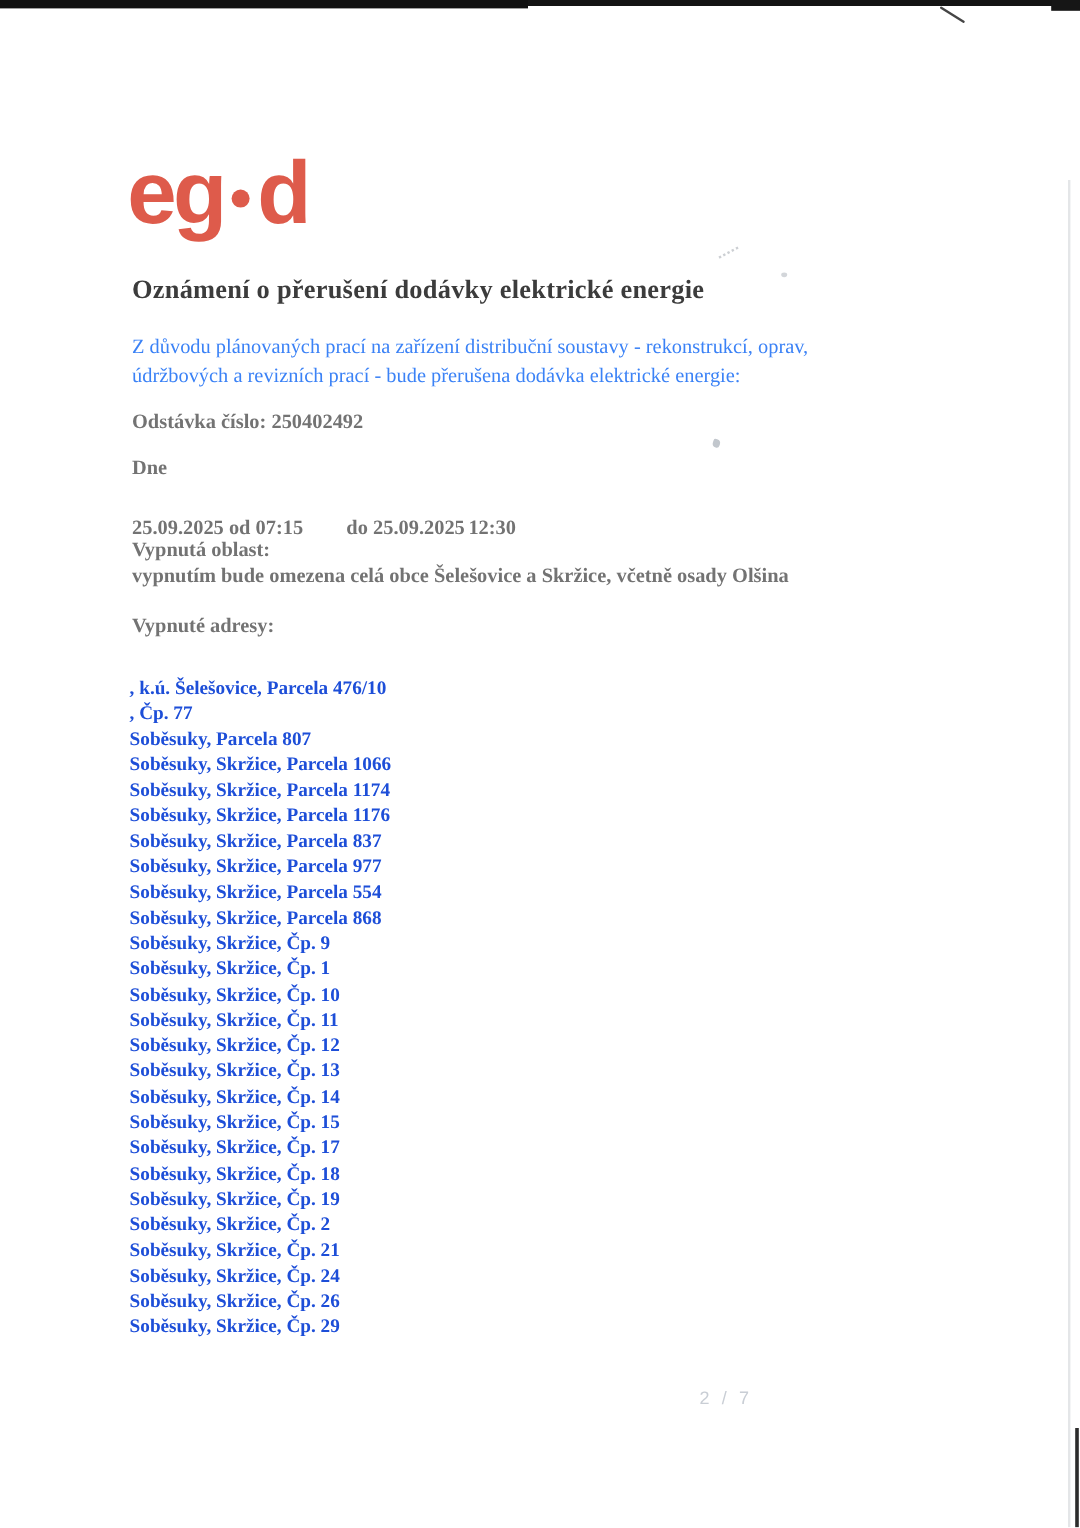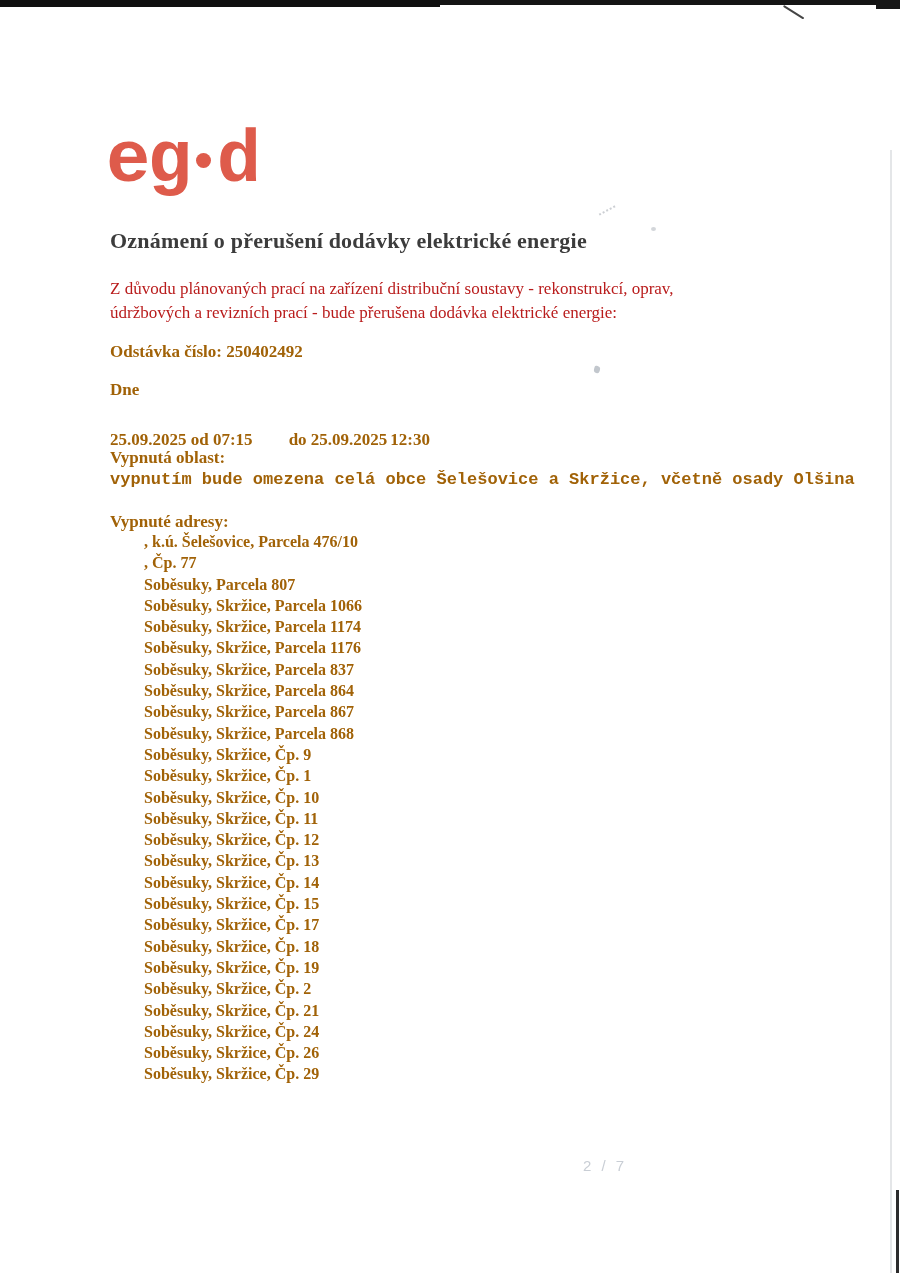--- a/index.html
+++ b/index.html
@@ -78,21 +78,21 @@
     width: 6px; height: 7px;
     background: #c2c7cd;
     border-radius: 2px 4px 3px 4px;
     transform: rotate(18deg);
   }
 
   
   .logo {
     position: absolute;
     left: 106px; top: 124px;
-    font-family: Liberation Mono, monospace;
+    font-family: Liberation Sans, sans-serif;
     font-weight: bold;
     font-size: 74px;
     letter-spacing: -3px;
     color: var(--brand, #de5b4b);
     line-height: 1;
   }
   .logo-dot {
     display: inline-block;
     width: 15px; height: 15px;
     border-radius: 50%;
@@ -108,43 +108,42 @@
     margin: 0;
     font-size: 22px;
     font-weight: bold;
     color: #3c3c3c;
     letter-spacing: 0.2px;
   }
   .intro {
     top: 277px;
     font-size: 17px;
     line-height: 23.5px;
-    color: #b91c1c;
+    color: #3b82f6;
   }
   .bold-line {
     font-size: 17px;
     font-weight: bold;
-    color: #a16207;
+    color: #737373;
   }
   .outage-line   { top: 342px; }
   .dne-label     { top: 380px; }
   .date-line     { top: 402px; margin-top: 28px; }
   .date-to       { margin-left: 36px; }
   .date-to-time  { margin-left: 3px; }
   .area-label    { top: 448px; }
-  .area-text     { top: 470px; font-family: Liberation Mono, monospace; }
+  .area-text     { top: 470px; }
   .addr-label    { top: 512px; }
   .addr-list {
-    top: 531px;
+    top: 563px;
     left: 108px;
     font-size: 16px;
     font-weight: bold;
     line-height: 21.3px;
-    color: #a16207;
-    margin-left: 36px;
+    color: #1d4ed8;
   }
   .page-number {
     position: absolute;
     left: 583px; top: 1157px;
     font-family: "Liberation Sans", sans-serif;
     font-size: 15px;
     letter-spacing: 3px;
     color: var(--page-number, #c9ced5);
   }
 </style>
@@ -185,22 +184,22 @@
 
   <div class="abs bold-line addr-label">Vypnuté adresy:</div>
   <div class="abs addr-list">
       <div>, k.ú. Šelešovice, Parcela 476/10</div>
       <div>, Čp. 77</div>
       <div>Soběsuky, Parcela 807</div>
       <div>Soběsuky, Skržice, Parcela 1066</div>
       <div>Soběsuky, Skržice, Parcela 1174</div>
       <div>Soběsuky, Skržice, Parcela 1176</div>
       <div>Soběsuky, Skržice, Parcela 837</div>
-      <div>Soběsuky, Skržice, Parcela 864</div>
-      <div>Soběsuky, Skržice, Parcela 867</div>
+      <div>Soběsuky, Skržice, Parcela 977</div>
+      <div>Soběsuky, Skržice, Parcela 554</div>
       <div>Soběsuky, Skržice, Parcela 868</div>
       <div>Soběsuky, Skržice, Čp. 9</div>
       <div>Soběsuky, Skržice, Čp. 1</div>
       <div>Soběsuky, Skržice, Čp. 10</div>
       <div>Soběsuky, Skržice, Čp. 11</div>
       <div>Soběsuky, Skržice, Čp. 12</div>
       <div>Soběsuky, Skržice, Čp. 13</div>
       <div>Soběsuky, Skržice, Čp. 14</div>
       <div>Soběsuky, Skržice, Čp. 15</div>
       <div>Soběsuky, Skržice, Čp. 17</div>

